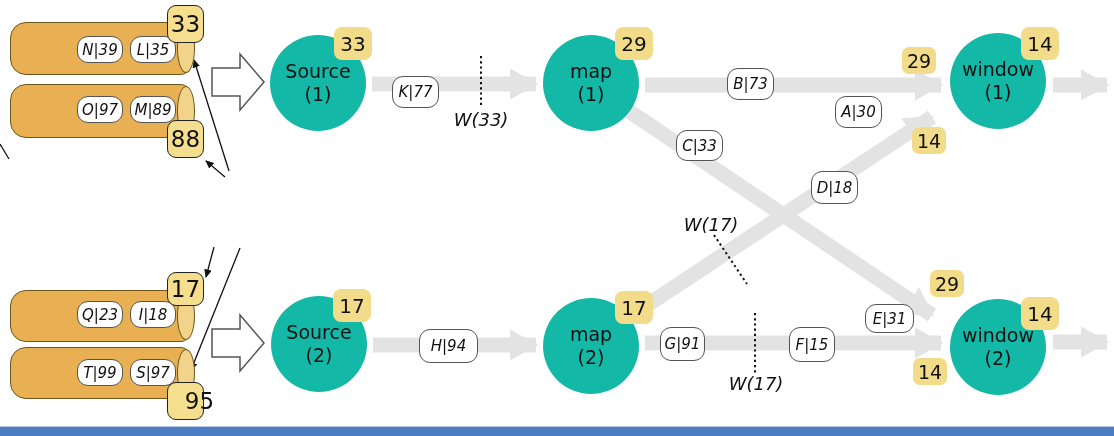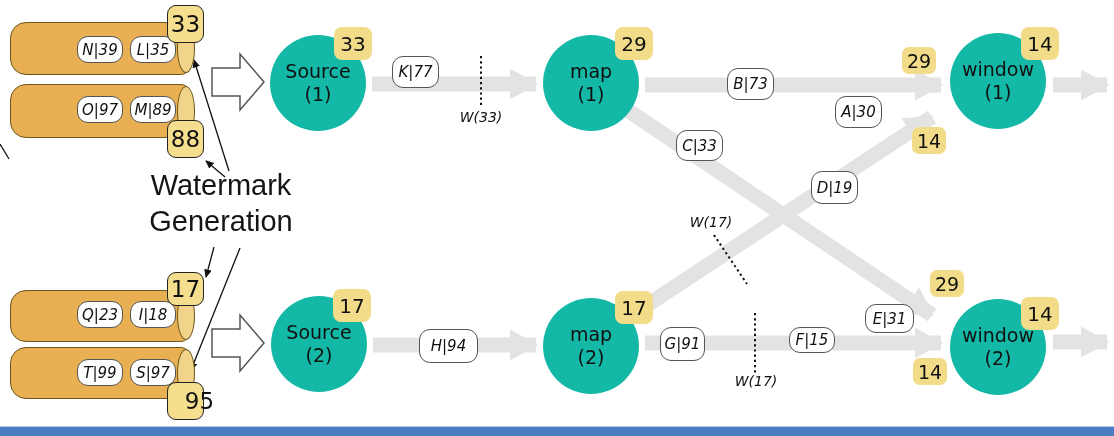--- a/index.html
+++ b/index.html
@@ -15,21 +15,21 @@
        font-size:15px;z-index:6;box-sizing:border-box;white-space:nowrap;}
   .node{position:absolute;width:96px;height:96px;border-radius:50%;background:#14b8a6;
         display:flex;flex-direction:column;align-items:center;justify-content:center;
         font-size:19px;line-height:1.22;z-index:4;text-align:center;}
   .badge{position:absolute;background:#F2DC8A;border-radius:8px;display:flex;
          align-items:center;justify-content:center;z-index:7;box-sizing:border-box;}
   .badge.bordered{background:#F5DF8F;border:1.6px solid #222;border-radius:9px;
          font-size:23px;width:37px;height:38px;}
   .badge.node-b{width:38px;height:33px;font-size:20px;}
   .badge.edge-b{width:34px;height:27px;font-size:19px;border-radius:7px;}
-  .wlabel{position:absolute;font-style:italic;font-size:14px;text-align:center;width:70px;
+  .wlabel{position:absolute;font-style:italic;font-size:18px;text-align:center;width:70px;
           z-index:6;}
   .title{position:absolute;left:103px;top:167px;width:236px;text-align:center;
          font-family:"Liberation Sans",sans-serif;font-size:29px;line-height:36px;
          color:#151515;z-index:5;}
   .footer{position:absolute;left:0;top:426px;width:1114px;height:10px;background:#4B7DC3;
           border-top:1px solid #b9c9e4;z-index:8;box-sizing:border-box;}
 </style>
 </head>
 <body>
 
@@ -85,24 +85,20 @@
   <div class="rec" style="left:77px;top:301px;width:46px;height:27px;">Q|23</div>
   <div class="rec" style="left:130px;top:301px;width:46px;height:27px;">I|18</div>
   <div class="rec" style="left:77px;top:359px;width:46px;height:27px;">T|99</div>
   <div class="rec" style="left:130px;top:359px;width:46px;height:27px;">S|97</div>
 
   <div class="badge bordered" style="left:167px;top:5px;">33</div>
   <div class="badge bordered" style="left:167px;top:120px;">88</div>
   <div class="badge bordered" style="left:167px;top:272px;height:34px;">17</div>
   <div class="badge bordered" style="left:167px;top:382px;padding-left:28px;">95</div>
 
-  <div class="title">
-    <div>Watermark</div>
-    <div>Generation</div>
-  </div>
 
   <div class="node" style="left:270px;top:35px;">
     <span>Source</span>
     <span>(1)</span>
   </div>
   <div class="node" style="left:543px;top:35px;">
     <span>map</span>
     <span>(1)</span>
   </div>
   <div class="node" style="left:950px;top:33px;">
@@ -127,29 +123,29 @@
   <div class="badge node-b" style="left:1021px;top:27px;">14</div>
   <div class="badge node-b" style="left:333px;top:289px;">17</div>
   <div class="badge node-b" style="left:615px;top:291px;">17</div>
   <div class="badge node-b" style="left:1021px;top:297px;">14</div>
 
   <div class="badge edge-b" style="left:902px;top:47px;">29</div>
   <div class="badge edge-b" style="left:912px;top:127px;">14</div>
   <div class="badge edge-b" style="left:930px;top:270px;">29</div>
   <div class="badge edge-b" style="left:913px;top:358px;">14</div>
 
-  <div class="rec" style="left:392px;top:56px;width:47px;height:32px;">K|77</div>
+  <div class="rec" style="left:392px;top:76px;width:47px;height:32px;">K|77</div>
   <div class="rec" style="left:727px;top:68px;width:47px;height:32px;">B|73</div>
   <div class="rec" style="left:835px;top:68px;width:47px;height:32px;margin-top:28px;">A|30</div>
   <div class="rec" style="left:676px;top:130px;width:47px;height:31px;">C|33</div>
   <div class="rec" style="left:865px;top:257px;width:49px;height:29px;margin-top:47px;">E|31</div>
-  <div class="rec" style="left:811px;top:171px;width:47px;height:33px;">D|19</div>
+  <div class="rec" style="left:811px;top:171px;width:47px;height:33px;">D|18</div>
   <div class="rec" style="left:419px;top:329px;width:59px;height:34px;">H|94</div>
   <div class="rec" style="left:660px;top:327px;width:45px;height:34px;">G|91</div>
-  <div class="rec" style="left:789px;top:327px;width:46px;height:26px;">F|15</div>
+  <div class="rec" style="left:789px;top:327px;width:46px;height:35px;">F|15</div>
 
   <div class="wlabel" style="left:446px;top:109px;">W(33)</div>
   <div class="wlabel" style="left:676px;top:214px;">W(17)</div>
   <div class="wlabel" style="left:721px;top:373px;">W(17)</div>
 
   <div class="footer"></div>
 
 </div>
 
 </body></html>

